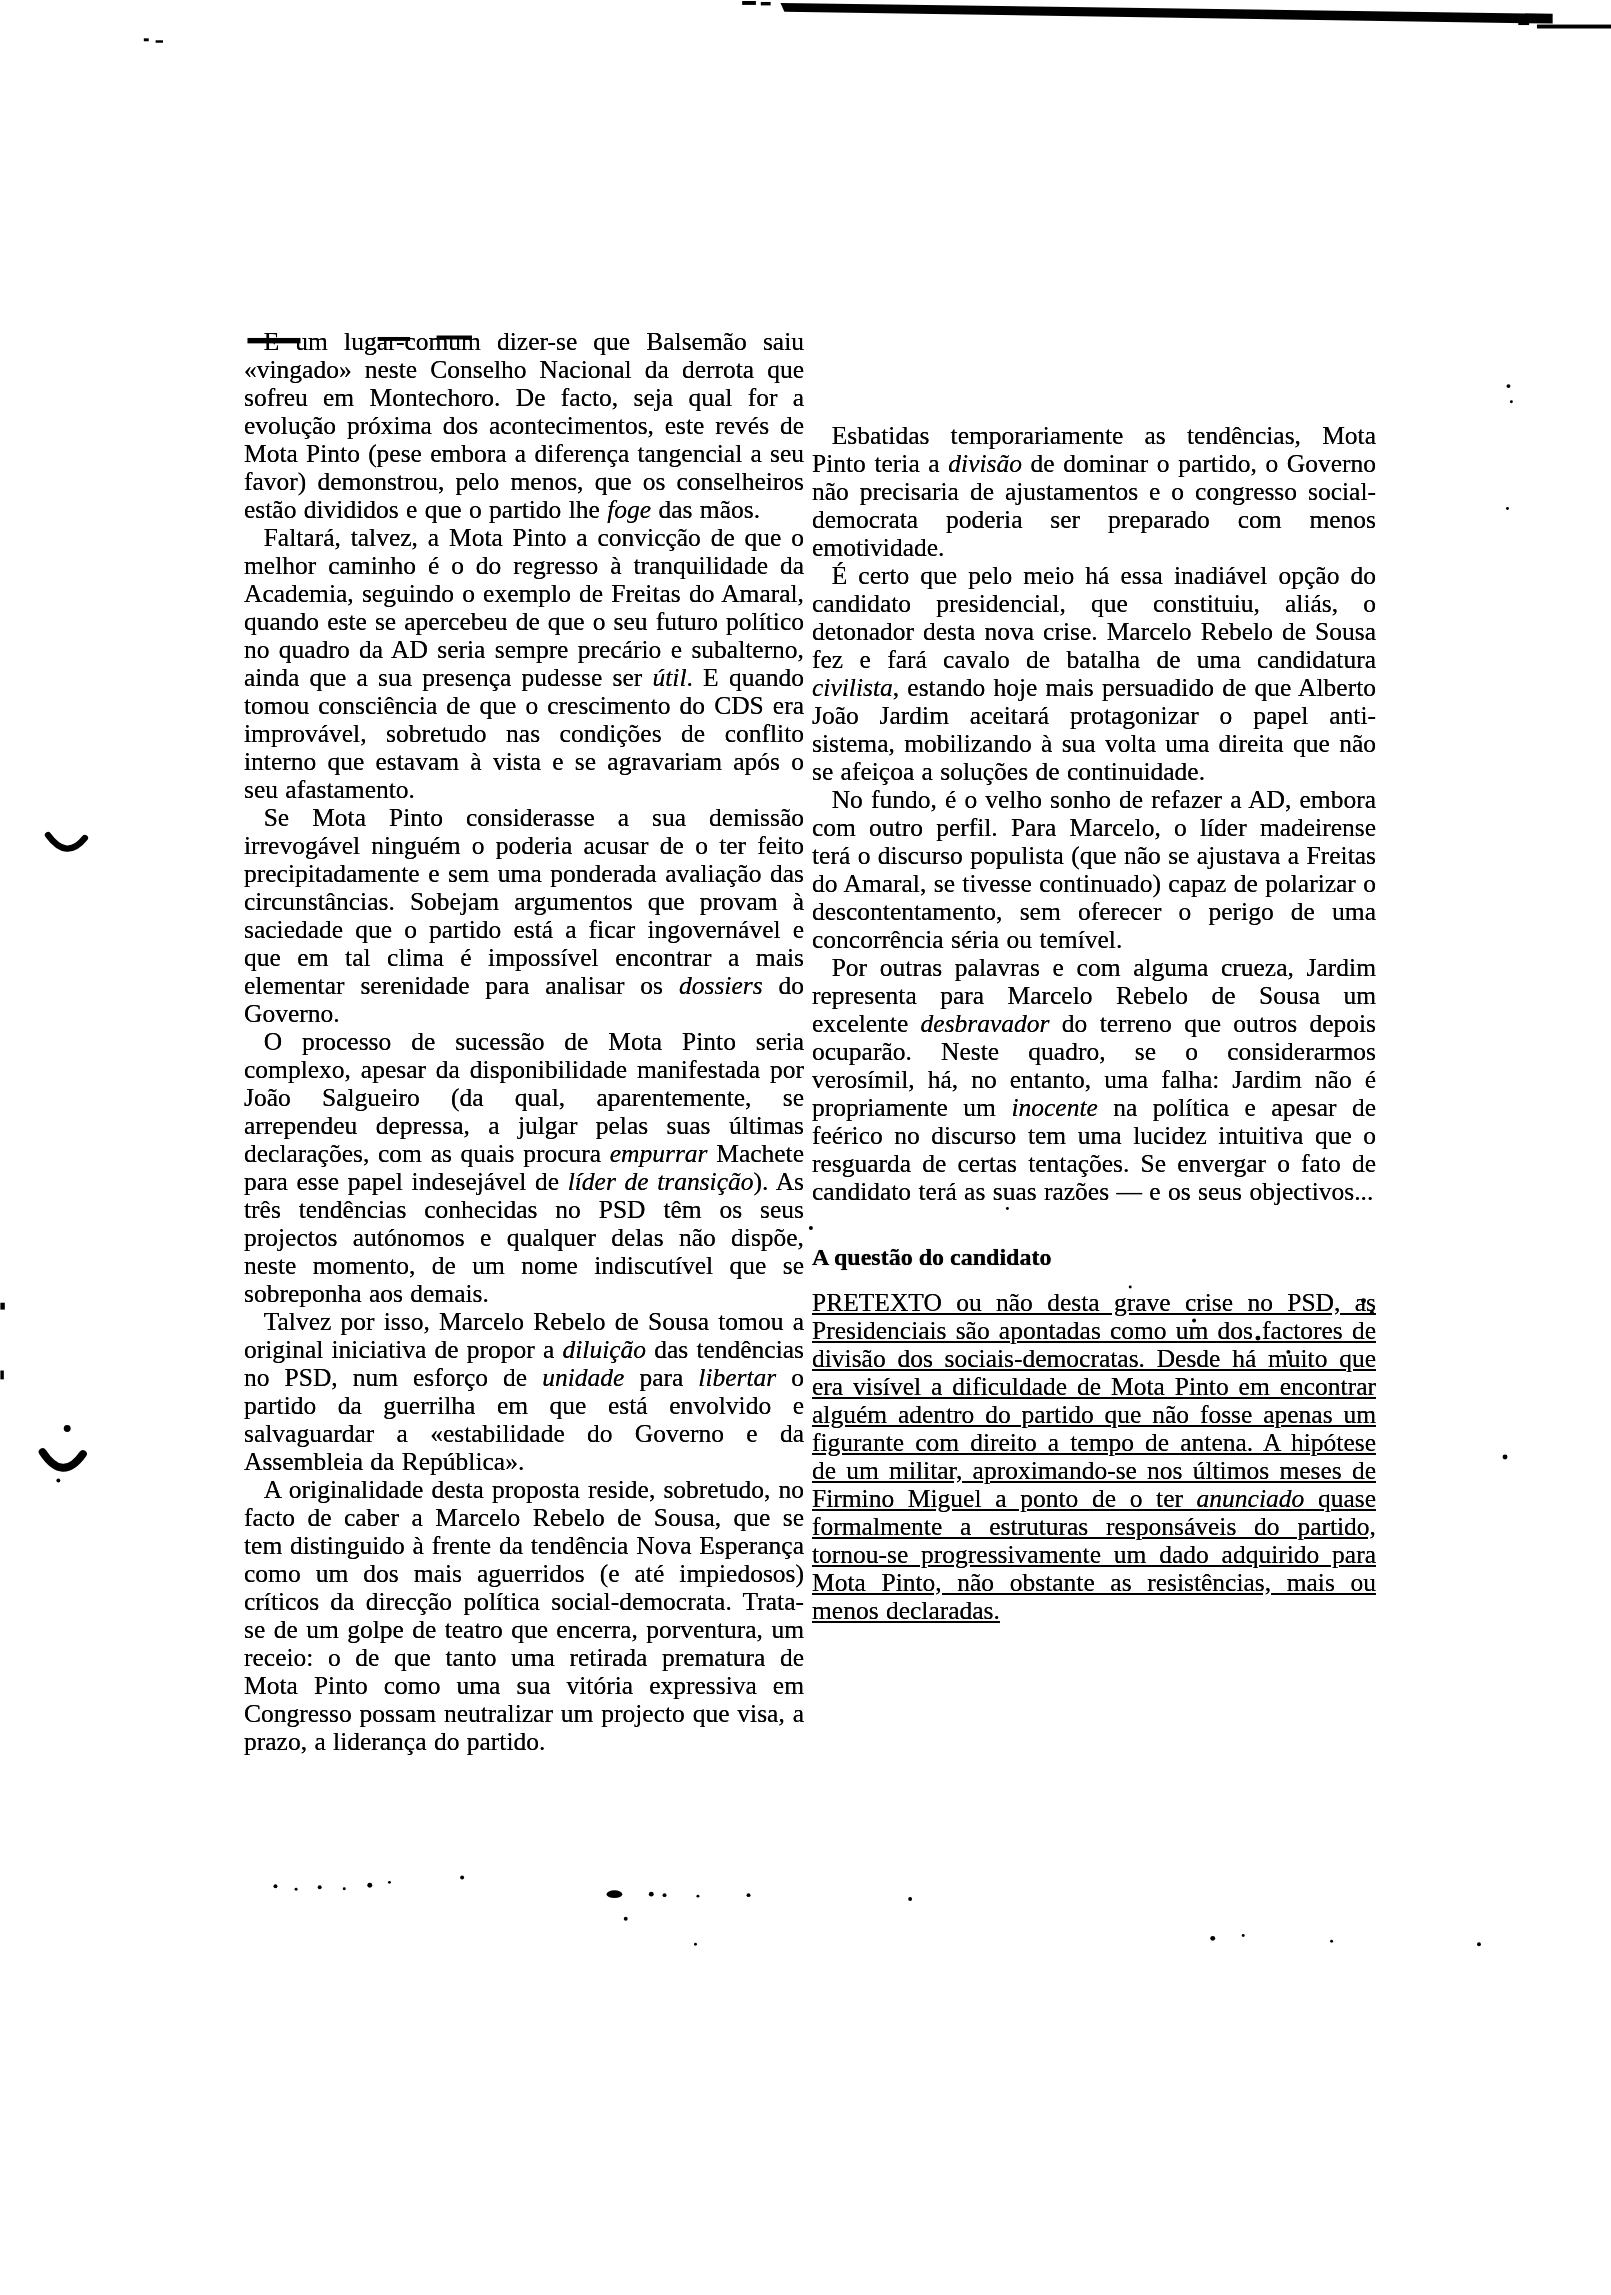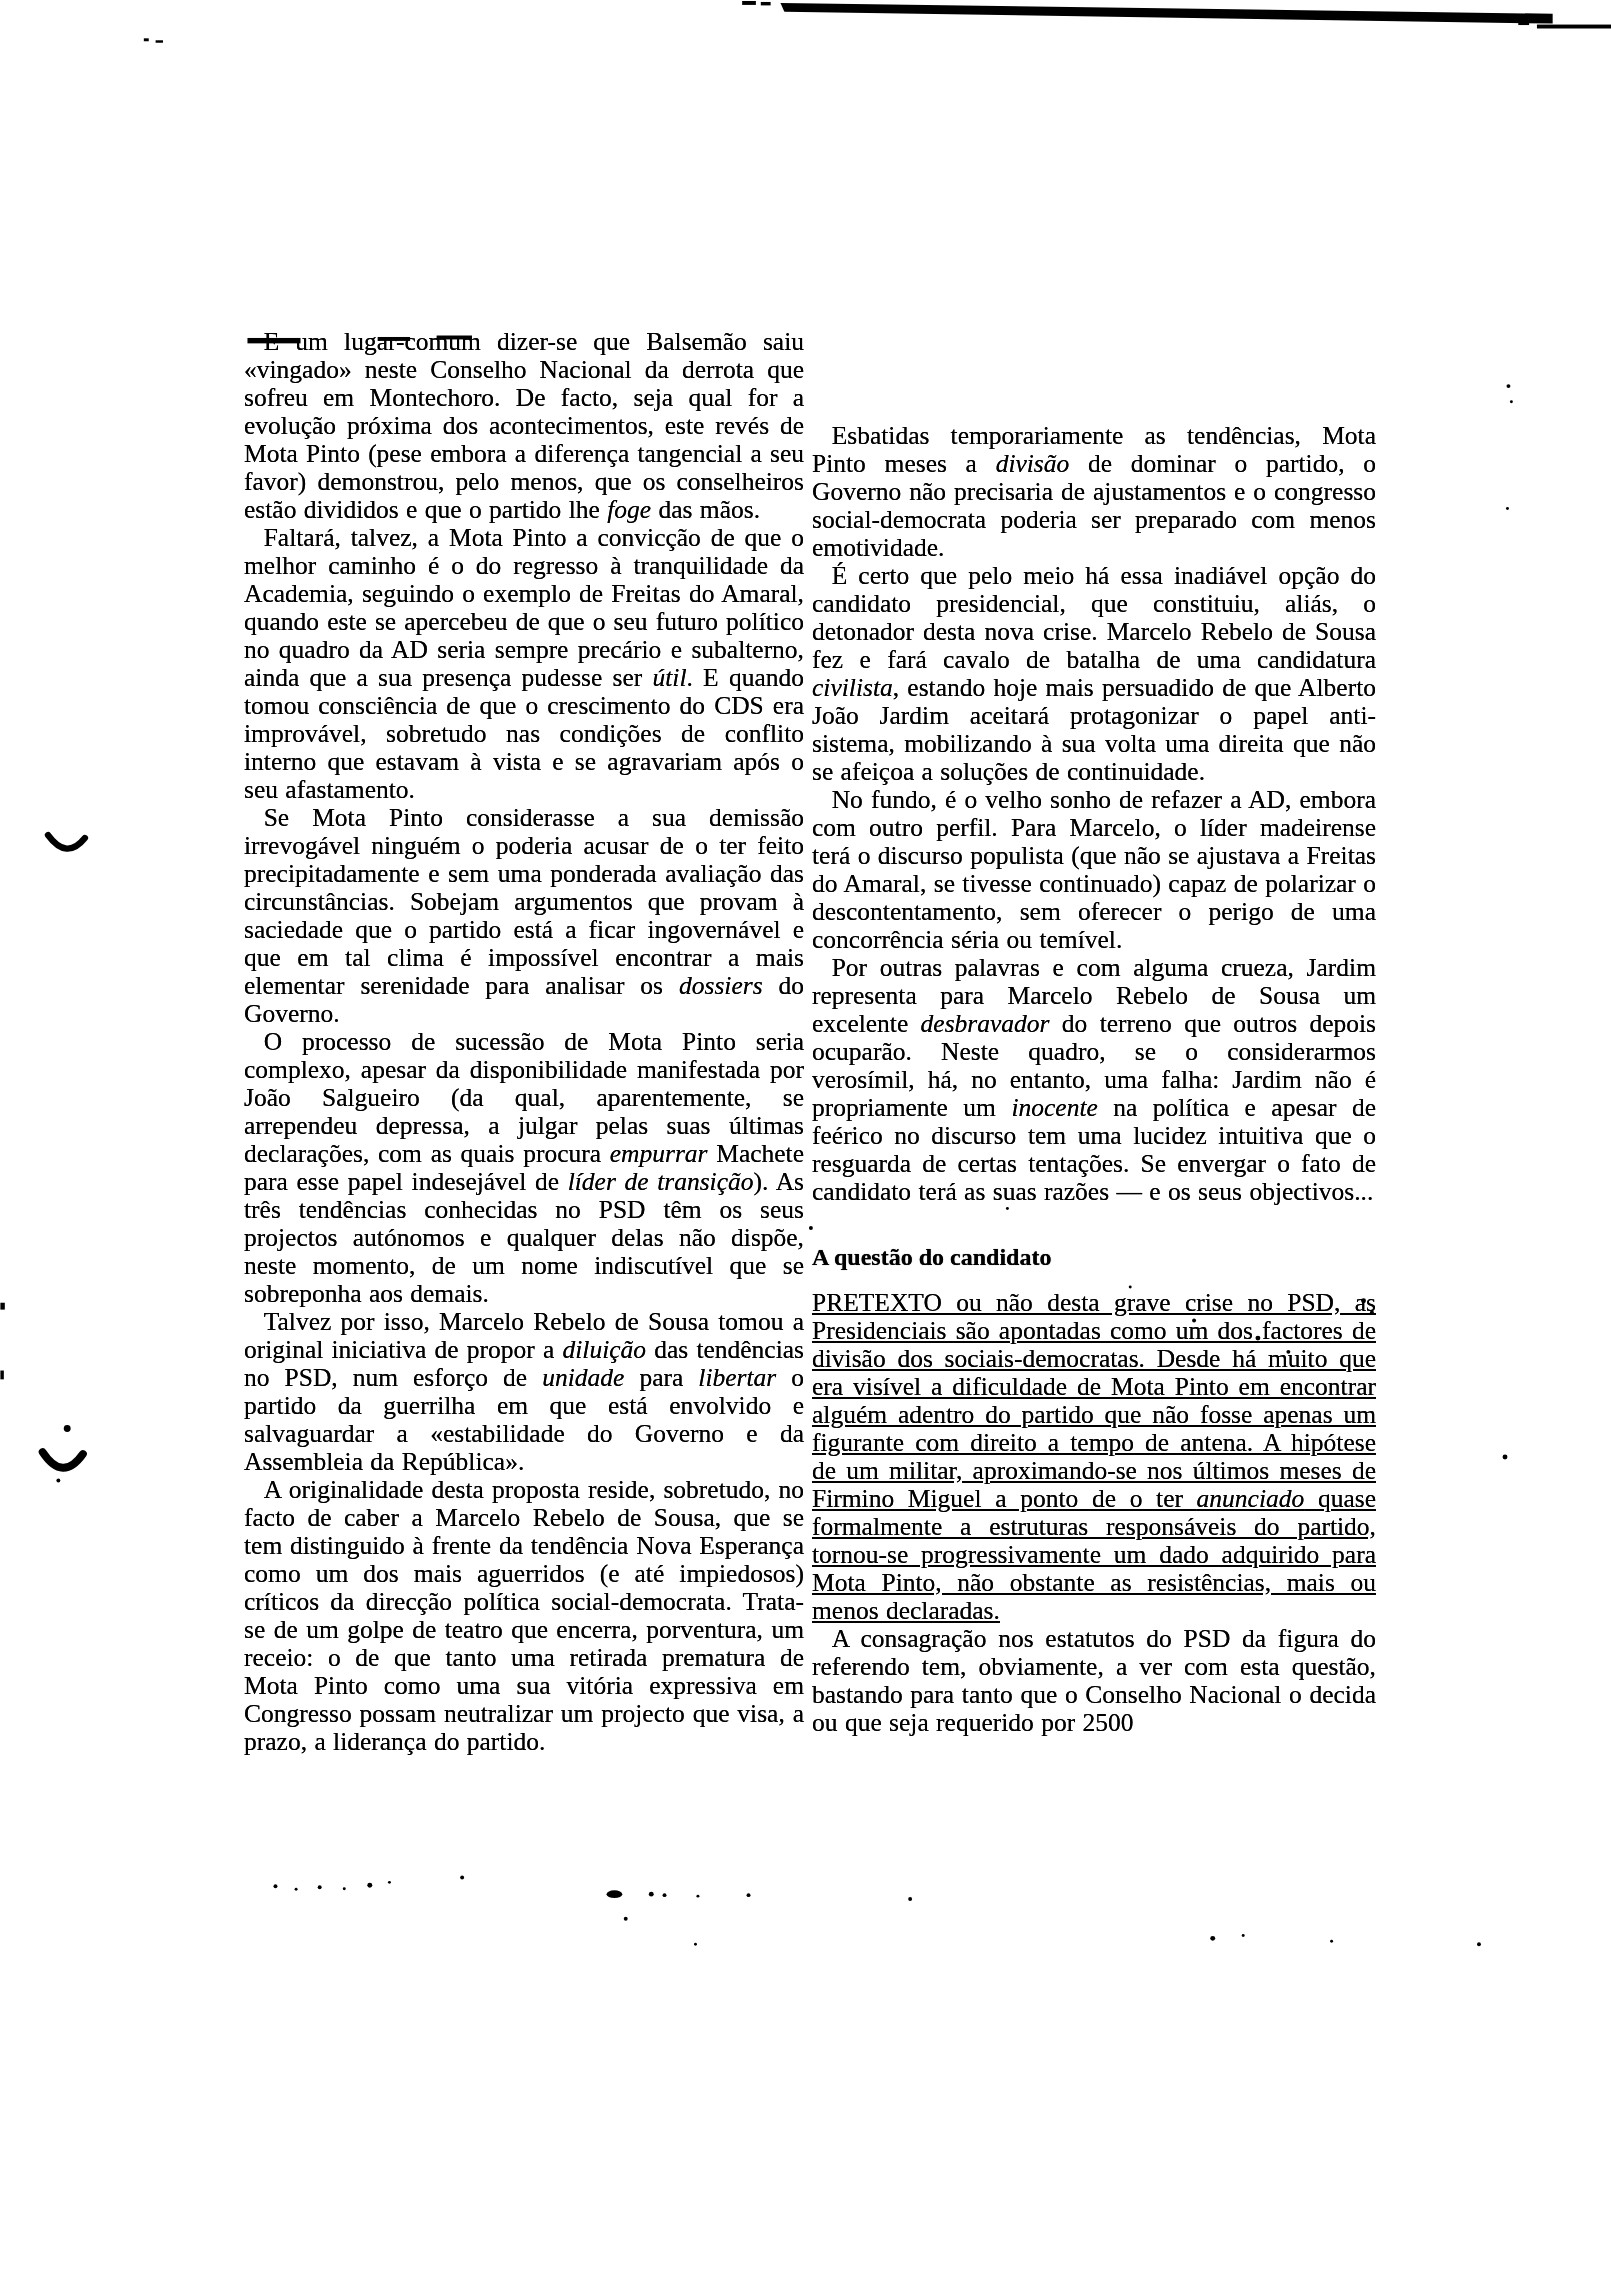--- a/index.html
+++ b/index.html
@@ -128,24 +128,23 @@
   <main>
     <section id="col-left" class="col">
         <p class="body"><span>E um lugar-comum dizer-se que Balsemão saiu «vingado» neste Conselho Nacional da derrota que sofreu em Montechoro. De facto, seja qual for a evolução próxima dos acontecimentos, este revés de Mota Pinto (pese embora a diferença tangencial a seu favor) demonstrou, pelo menos, que os conselheiros estão divididos e que o partido lhe </span><span class="i">foge</span><span> das mãos.</span></p>
         <p class="body"><span>Faltará, talvez, a Mota Pinto a convicção de que o melhor caminho é o do regresso à tranquilidade da Academia, seguindo o exemplo de Freitas do Amaral, quando este se apercebeu de que o seu futuro político no quadro da AD seria sempre precário e subalterno, ainda que a sua presença pudesse ser </span><span class="i">útil</span><span>. E quando tomou consciência de que o crescimento do CDS era improvável, sobretudo nas condições de conflito interno que estavam à vista e se agravariam após o seu afastamento.</span></p>
         <p class="body"><span>Se Mota Pinto considerasse a sua demissão irrevogável ninguém o poderia acusar de o ter feito precipitadamente e sem uma ponderada avaliação das circunstâncias. Sobejam argumentos que provam à saciedade que o partido está a ficar ingovernável e que em tal clima é impossível encontrar a mais elementar serenidade para analisar os </span><span class="i">dossiers</span><span> do Governo.</span></p>
         <p class="body"><span>O processo de sucessão de Mota Pinto seria complexo, apesar da disponibilidade manifestada por João Salgueiro (da qual, aparentemente, se arrependeu depressa, a julgar pelas suas últimas declarações, com as quais procura </span><span class="i">empurrar</span><span> Machete para esse papel indesejável de </span><span class="i">líder de transição</span><span>). As três tendências conhecidas no PSD têm os seus projectos autónomos e qualquer delas não dispõe, neste momento, de um nome indiscutível que se sobreponha aos demais.</span></p>
         <p class="body"><span>Talvez por isso, Marcelo Rebelo de Sousa tomou a original iniciativa de propor a </span><span class="i">diluição</span><span> das tendências no PSD, num esforço de </span><span class="i">unidade</span><span> para </span><span class="i">libertar</span><span> o partido da guerrilha em que está envolvido e salvaguardar a «estabilidade do Governo e da Assembleia da República».</span></p>
         <p class="body"><span>A </span><span class="u">originalidade</span><span> desta proposta reside, sobretudo, no facto de caber a Marcelo Rebelo de Sousa, que se tem distinguido à frente da tendência Nova Esperança como um dos mais aguerridos (e até impiedosos) críticos da direcção política social-democrata. Trata-se de um golpe de teatro que encerra, porventura, um receio: o de que tanto uma retirada prematura de Mota Pinto como uma sua vitória expressiva em Congresso possam neutralizar um projecto que visa, a prazo, a liderança do partido.</span></p>
       </section>
     <section id="col-right" class="col">
-        <p class="body"><span>Esbatidas temporariamente as tendências, Mota Pinto meses a </span><span class="i">divisão</span><span> de dominar o partido, o Governo não precisaria de ajustamentos e o congresso social-democrata poderia ser preparado com menos emotividade.</span></p>
+        <p class="body"><span>Esbatidas temporariamente as tendências, Mota Pinto teria a </span><span class="i">divisão</span><span> de dominar o partido, o Governo não precisaria de ajustamentos e o congresso social-democrata poderia ser preparado com menos emotividade.</span></p>
         <p class="body"><span>É certo que pelo meio há essa inadiável opção do candidato presidencial, que constituiu, aliás, o detonador desta nova crise. Marcelo Rebelo de Sousa fez e fará cavalo de batalha de uma candidatura </span><span class="i">civilista</span><span>, estando hoje mais persuadido de que Alberto João Jardim aceitará protagonizar o papel anti-sistema, mobilizando à sua volta uma direita que não se afeiçoa a soluções de continuidade.</span></p>
         <p class="body"><span>No fundo, é o velho sonho de refazer a AD, embora com outro perfil. Para Marcelo, o líder madeirense terá o discurso populista (que não se ajustava a Freitas do Amaral, se tivesse continuado) capaz de polarizar o descontentamento, sem oferecer o perigo de uma concorrência séria ou temível.</span></p>
         <p class="body"><span>Por outras palavras e com alguma crueza, Jardim representa para Marcelo Rebelo de Sousa um excelente </span><span class="i">desbravador</span><span> do terreno que outros depois ocuparão. Neste quadro, se o considerarmos verosímil, há, no entanto, uma falha: Jardim não é propriamente um </span><span class="i">inocente</span><span> na política e apesar de feérico no discurso tem uma lucidez intuitiva que o resguarda de certas tentações. Se envergar o fato de candidato terá as suas razões — e os seus objectivos...</span></p>
         <h2 class="section-heading">A questão do candidato</h2>
         <p class="body no-indent"><span>PRETEXTO ou não desta grave crise no PSD, as Presidenciais são apontadas como um dos factores de divisão dos sociais-democratas. Desde há muito que era visível a dificuldade de Mota Pinto em encontrar alguém adentro do partido que não fosse apenas um figurante com direito a tempo de antena. A hipótese de um militar, aproximando-se nos últimos meses de Firmino Miguel a ponto de o ter </span><span class="i">anunciado</span><span> quase formalmente a estruturas responsáveis do partido, tornou-se progressivamente um dado adquirido para Mota Pinto, não obstante as resistências, mais ou menos declaradas.</span></p>
-        <p class="body"><span>A consagração nos estatutos do PSD da figura do referendo tem, obviamente, a ver com esta questão, bastando para tanto que o Conselho Nacional o decida ou que seja requerido por 2500</span></p>
       </section>
   </main>
 
 </div>
 
 
 </body></html>

